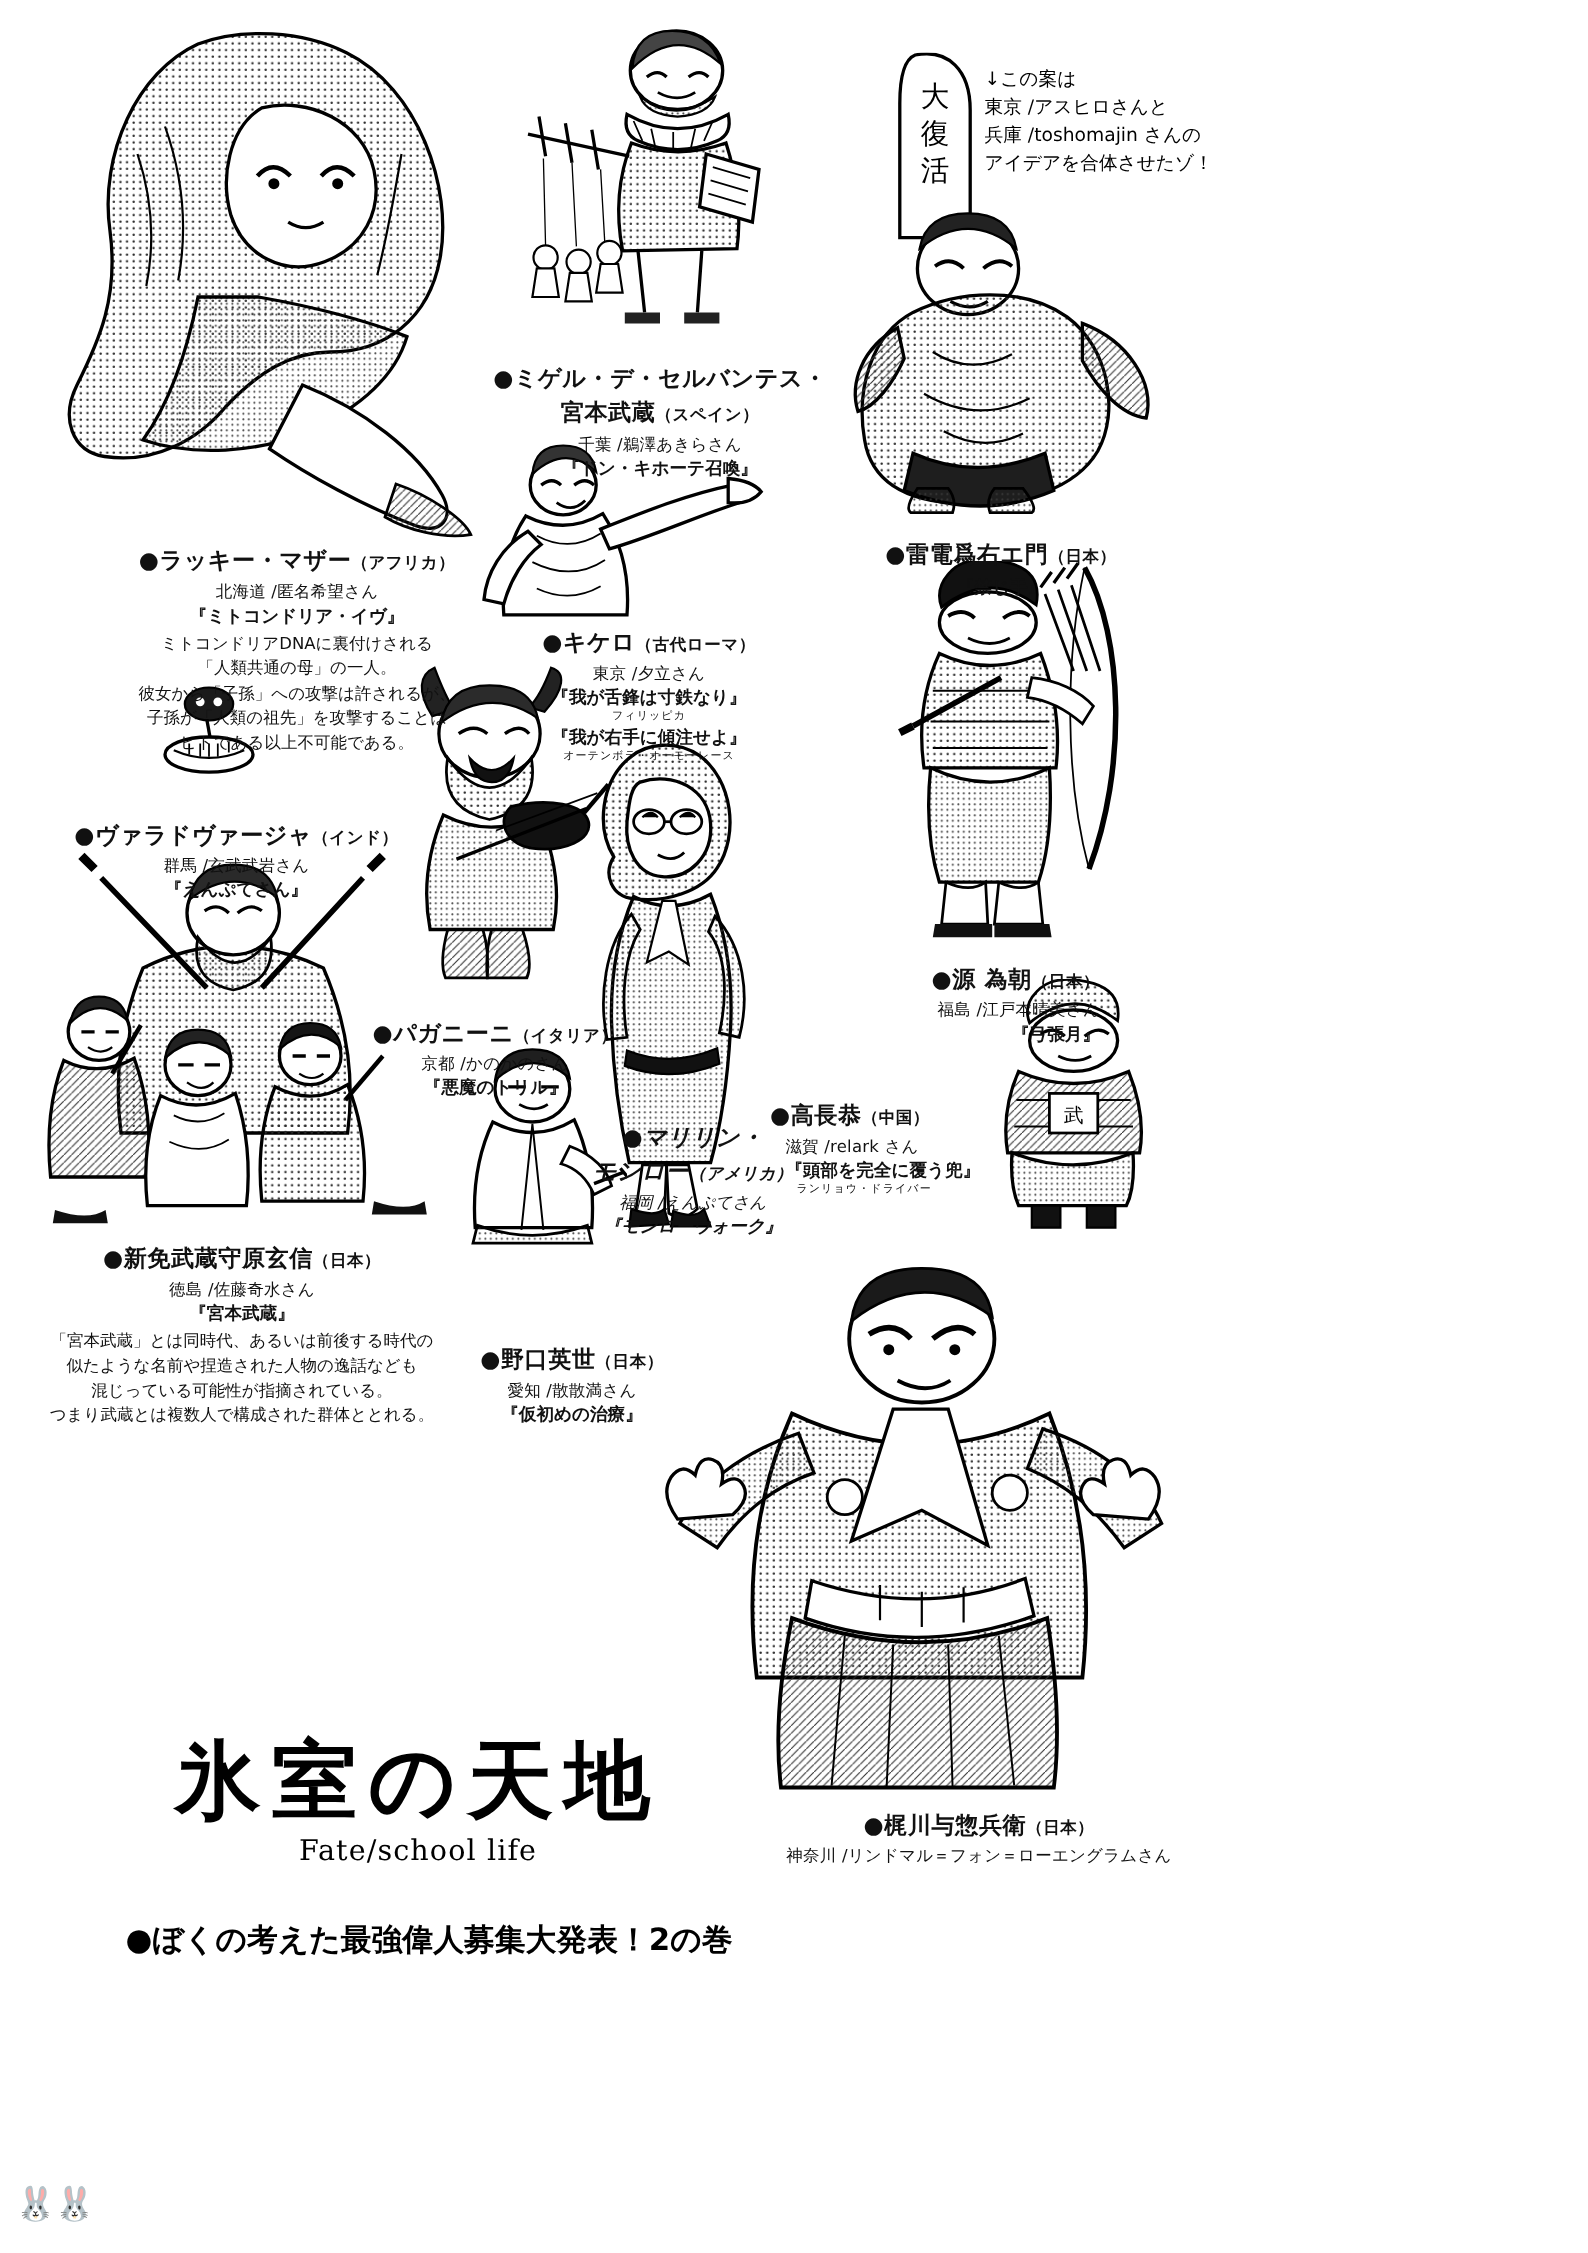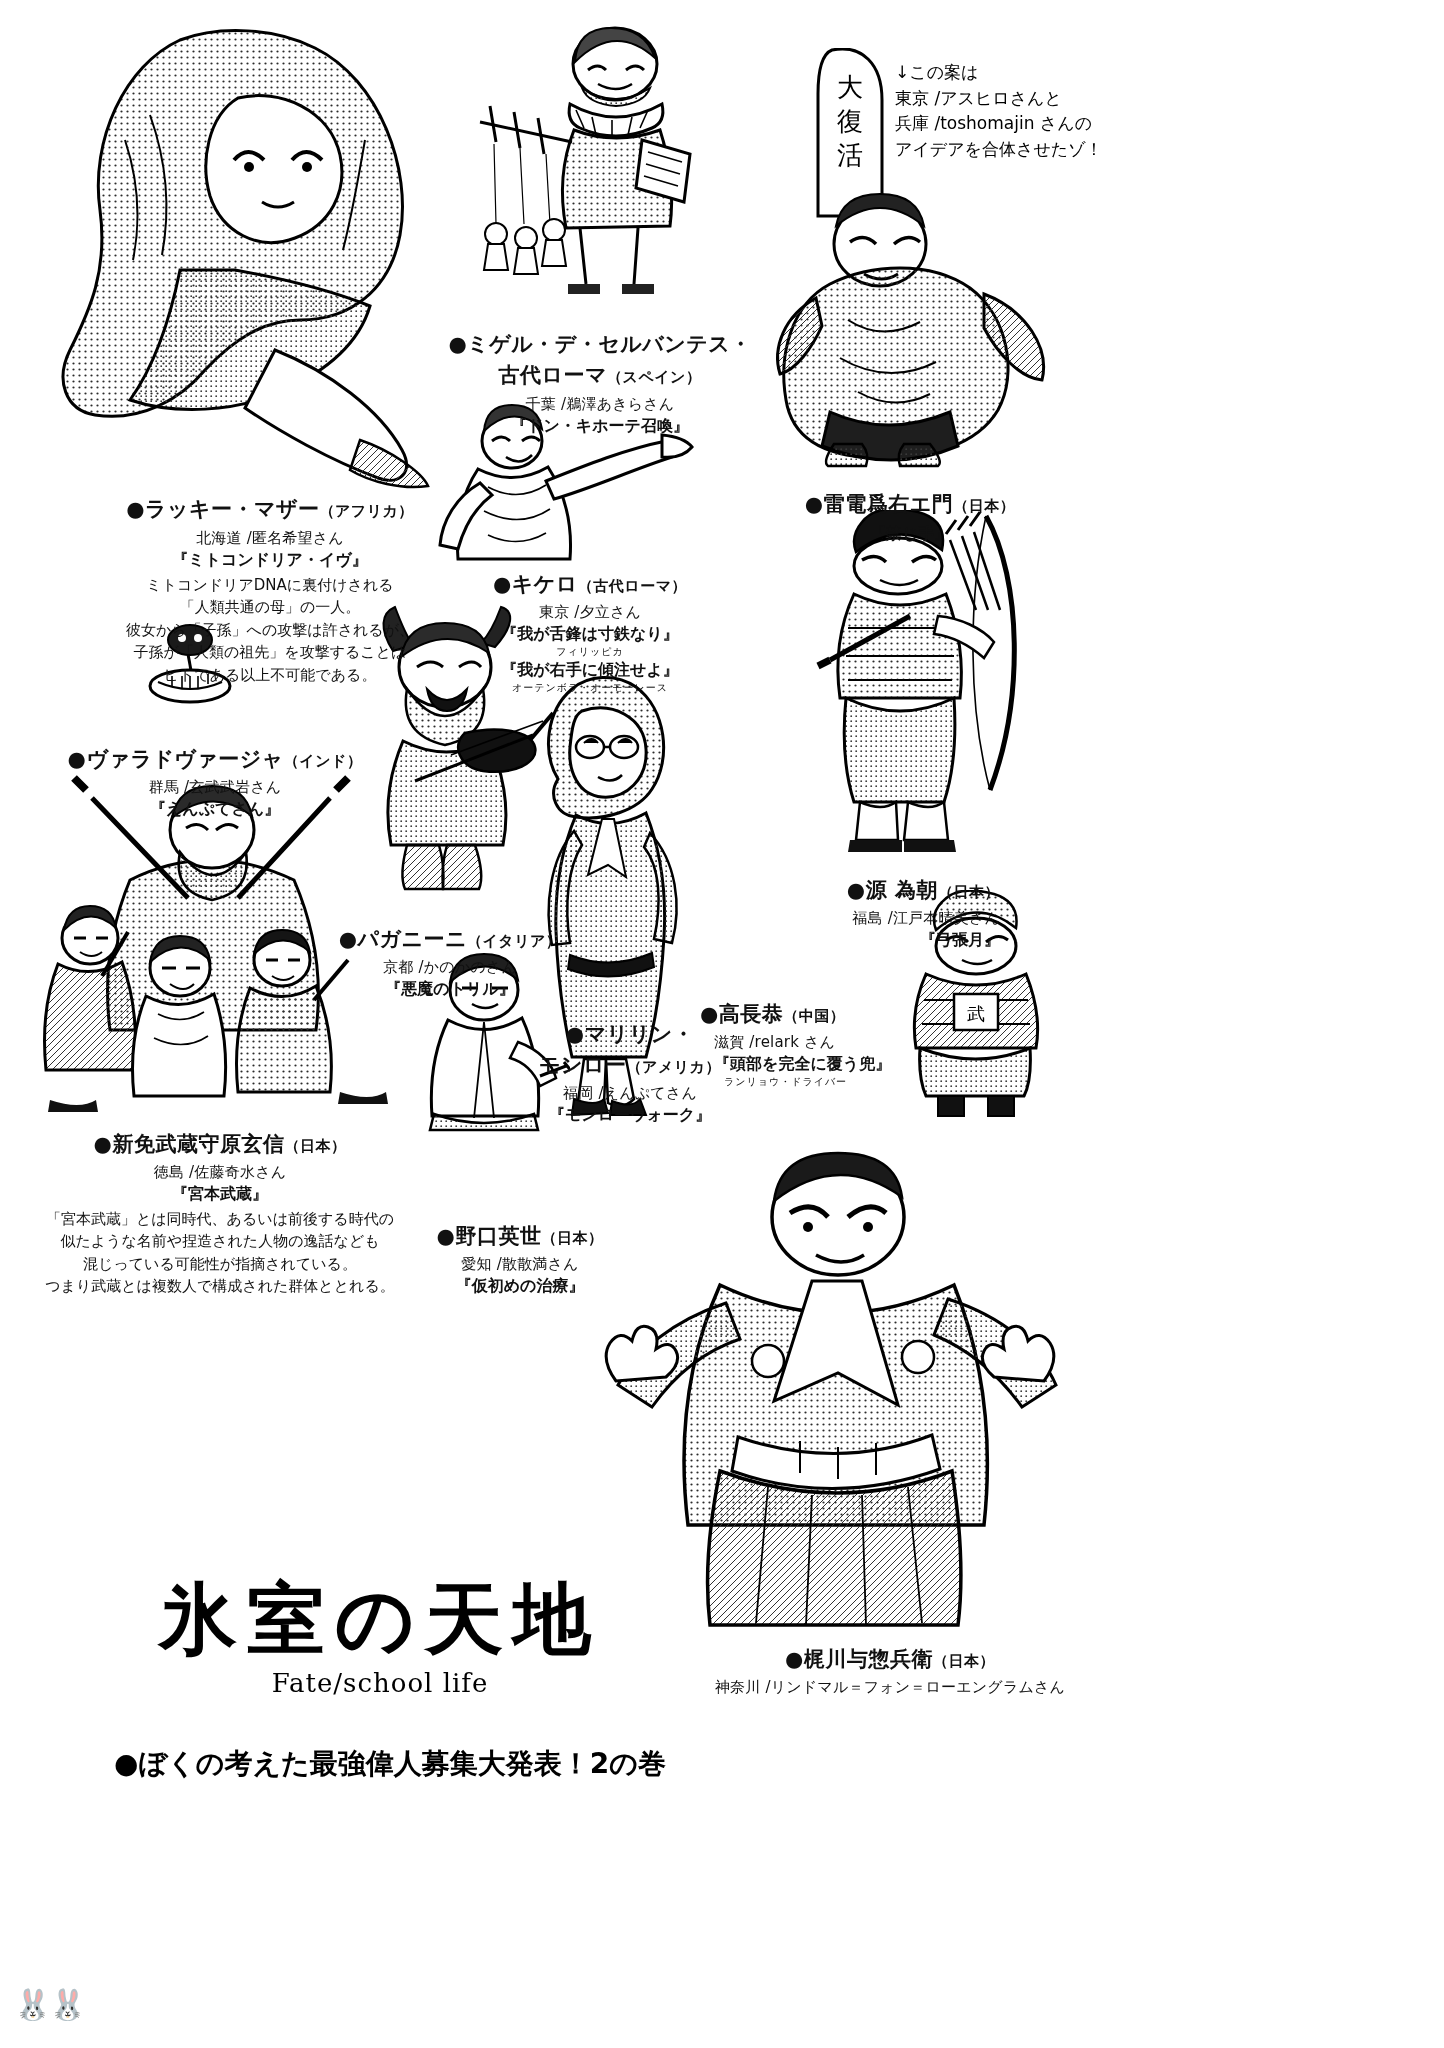--- a/index.html
+++ b/index.html
@@ -453,21 +453,21 @@
     <div>東京 /アスヒロさんと</div>
     <div>兵庫 /toshomajin さんの</div>
     <div>アイデアを合体させたゾ！</div>
   </div>
 
   <div class="blk" style="left:390px;top:330px;width:420px;">
     <div class="name">
       <span>●ミゲル・デ・セルバンテス・</span>
     </div>
     <div class="name" style="margin-top:2px;">
-      <span>古代ローマ</span><span class="small">（スペイン）</span>
+      <span>宮本武蔵</span><span class="small">（スペイン）</span>
     </div>
     <div class="sub" style="margin-top:4px;">千葉 /鵜澤あきらさん</div>
     <div class="work">『ドン・キホーテ召喚』</div>
   </div>
 
   <div class="blk" style="left:60px;top:495px;width:420px;">
     <div class="name">
       <span>●ラッキー・マザー</span><span class="small">（アフリカ）</span>
     </div>
     <div class="sub" style="margin-top:4px;">北海道 /匿名希望さん</div>
@@ -523,21 +523,21 @@
 
   <div class="blk" style="left:700px;top:1000px;width:300px;text-align:left;">
     <div class="name">
       <span>●高長恭</span><span class="small">（中国）</span>
     </div>
     <div class="sub" style="margin-top:3px;padding-left:14px;">滋賀 /relark さん</div>
     <div class="work" style="padding-left:14px;">『頭部を完全に覆う兜』</div>
     <div class="ruby" style="padding-left:24px;">ランリョウ・ドライバー</div>
   </div>
 
-  <div class="blk" style="left:490px;top:1020px;width:280px;">
+  <div class="blk" style="left:490px;top:1020px;width:280px;font-style:italic;">
     <div class="name">
       <span>●マリリン・</span>
     </div>
     <div class="name" style="margin-top:2px;">
       <span>モンロー</span><span class="small">（アメリカ）</span>
     </div>
     <div class="sub" style="margin-top:3px;text-align:center;">福岡 /えんぷてさん</div>
     <div class="work">『モンローウォーク』</div>
   </div>
 

